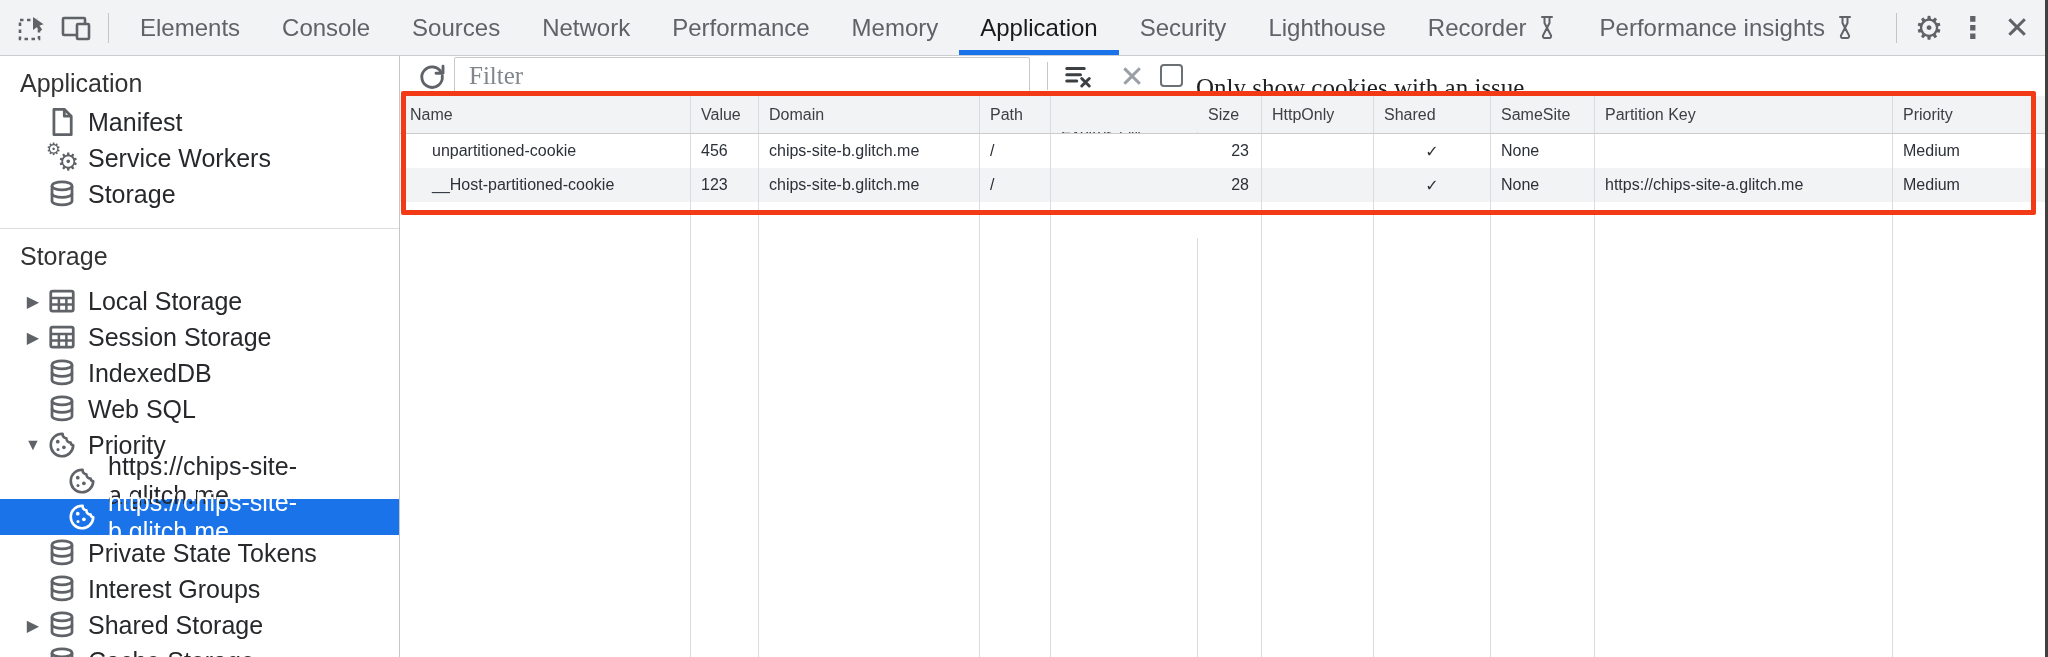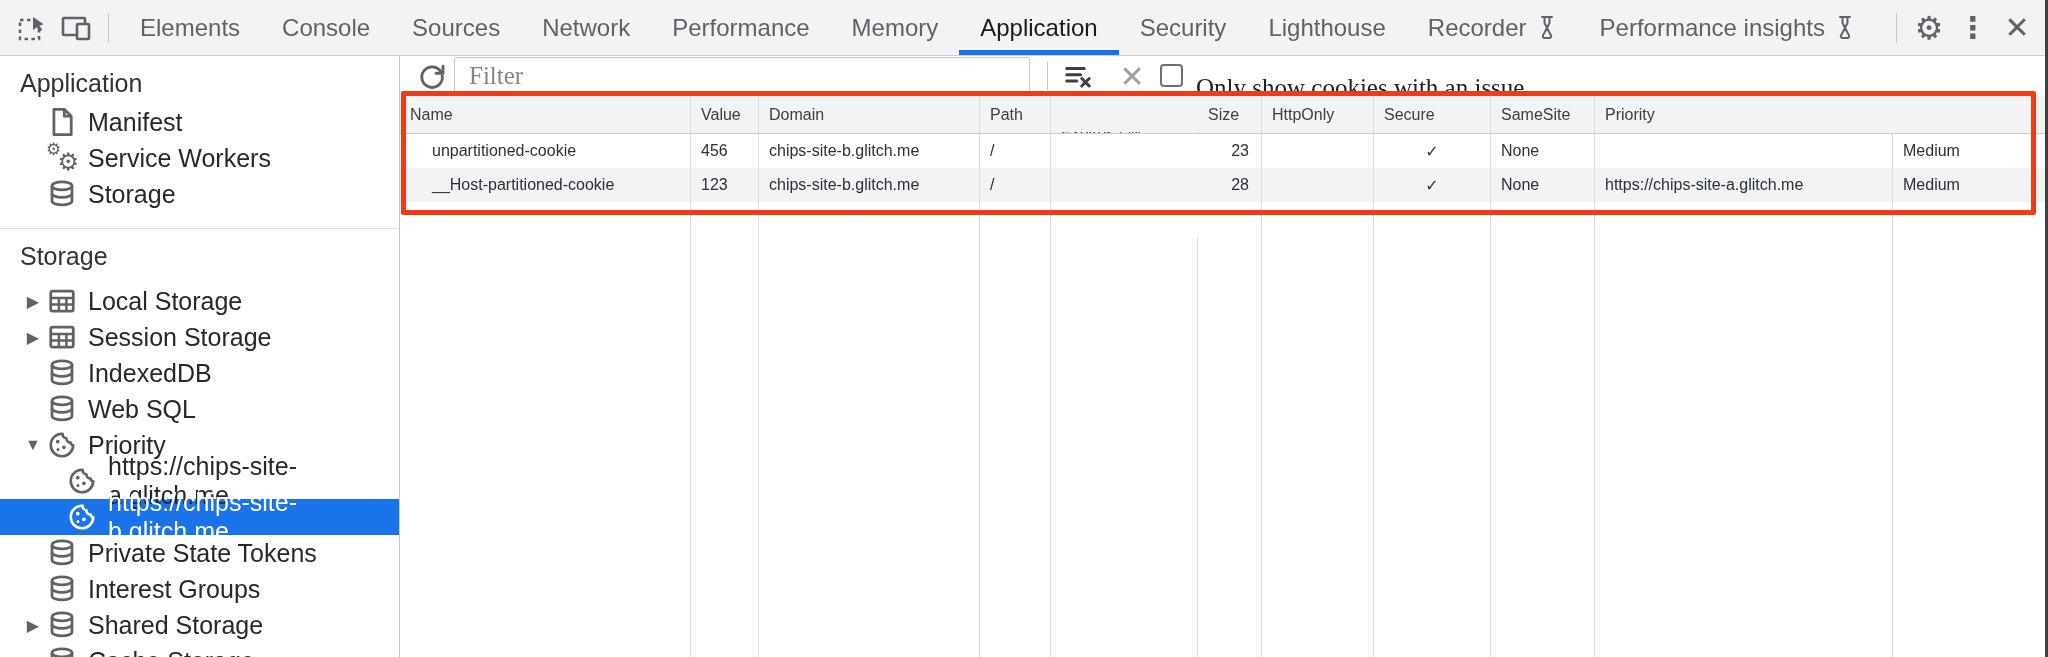--- a/index.html
+++ b/index.html
@@ -368,22 +368,23 @@
       <div class="grid">
 
         <div class="g-row header">
           <div class="g-cell c0">Name</div>
           <div class="g-cell c1">Value</div>
           <div class="g-cell c2">Domain</div>
           <div class="g-cell c3">Path</div>
           <div class="g-cell c4">Expires / M...</div>
           <div class="g-cell c5">Size</div>
           <div class="g-cell c6">HttpOnly</div>
-          <div class="g-cell c7">Secure</div>
+          <div class="g-cell c7">Shared</div>
           <div class="g-cell c8">SameSite</div>
+          <div class="g-cell c9">Partition Key</div>
           <div class="g-cell c10">Priority</div>
         </div>
 
         <div class="g-row r0">
           <div class="g-cell c0">unpartitioned-cookie</div>
           <div class="g-cell c1">456</div>
           <div class="g-cell c2">chips-site-b.glitch.me</div>
           <div class="g-cell c3">/</div>
           <div class="g-cell c4">2023-07-07...</div>
           <div class="g-cell c5 num">23</div>

